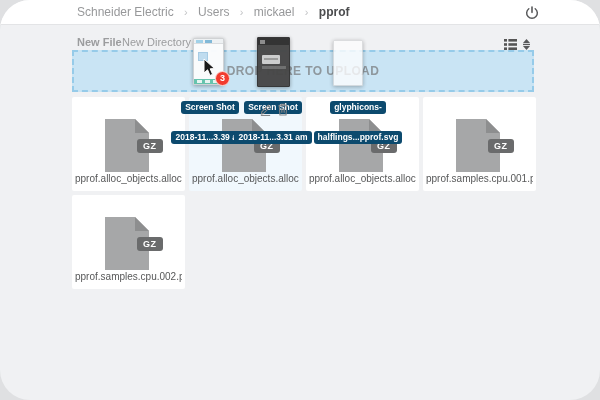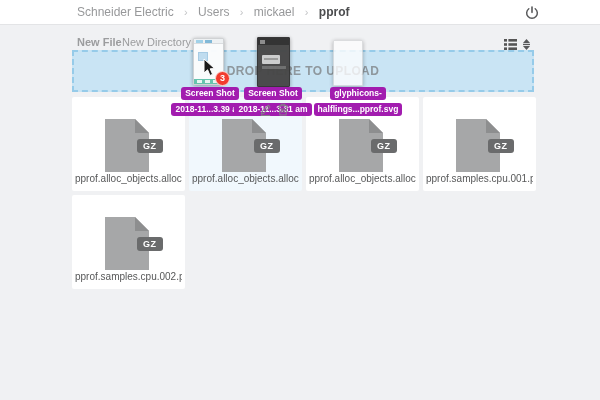--- a/index.html
+++ b/index.html
@@ -1,17 +1,17 @@
 <!DOCTYPE html>
 <html><head>
 <meta charset="utf-8">
 <style>
   * { margin:0; padding:0; box-sizing:border-box; }
   body { font-family:"Liberation Sans", sans-serif; background:#dfe0e2; }
-  .stage { position:relative; width:600px; height:400px; background:#f0f1f3; overflow:hidden; }
+  .stage { position:relative; width:600px; height:400px; background:#f0f1f3; overflow:hidden;border-radius:30px; }
 
   
   .header { position:absolute; top:0; left:0; width:600px; height:25px;
             background:#ffffff; border-bottom:1px solid #e3e4e6; }
   .breadcrumb { position:absolute; left:77px; top:0; height:25px; line-height:25px;
                 font-size:12px; color:#97989a; white-space:nowrap; }
   .crumb { cursor:pointer; }
   .crumb-sep { color:#c3c4c6; margin:0 7px; font-size:11px; }
   .crumb-current { color:#4b4c4e; font-weight:bold; }
   .power-btn { position:absolute; left:524px; top:5px; width:16px; height:16px; cursor:pointer; }
@@ -63,23 +63,23 @@
   .td-strip { position:absolute; left:4px; top:28px; width:24px; height:3px; background:#6e6e6e; }
   .thumb-page { left:333px; top:40px; width:30px; height:46px; background:#fdfdfe;
                 border:1px solid #d6d8da; opacity:.8; }
 
   .count-badge { position:absolute; left:215px; top:71px; width:15px; height:15px;
                  background:#f23b2e; border:1px solid #fbd9d5; border-radius:50%;
                  color:#fff; font-size:9px; font-weight:bold; text-align:center; line-height:13px; }
   .cursor { position:absolute; left:203px; top:58px; }
 
   .drag-label { position:absolute; width:140px; text-align:center; line-height:10px; }
-  .drag-label .pill { display:inline-block; background:#a21caf; color:#ffffff;
+  .drag-label .pill { display:inline-block; background:#0c4a6e; color:#ffffff;
                       font-size:8.5px; font-weight:bold; padding:1px 4px 2px; border-radius:3px;
-                      white-space:nowrap; margin-top:3px; }
+                      white-space:nowrap; margin-top:17px; }
   .label-1 { left:140px; top:84px; }
   .label-2 { left:203px; top:84px; }
   .label-3 { left:288px; top:84px; }
 </style>
 </head>
 <body>
 
 <div class="stage">
 
   <div class="header">

